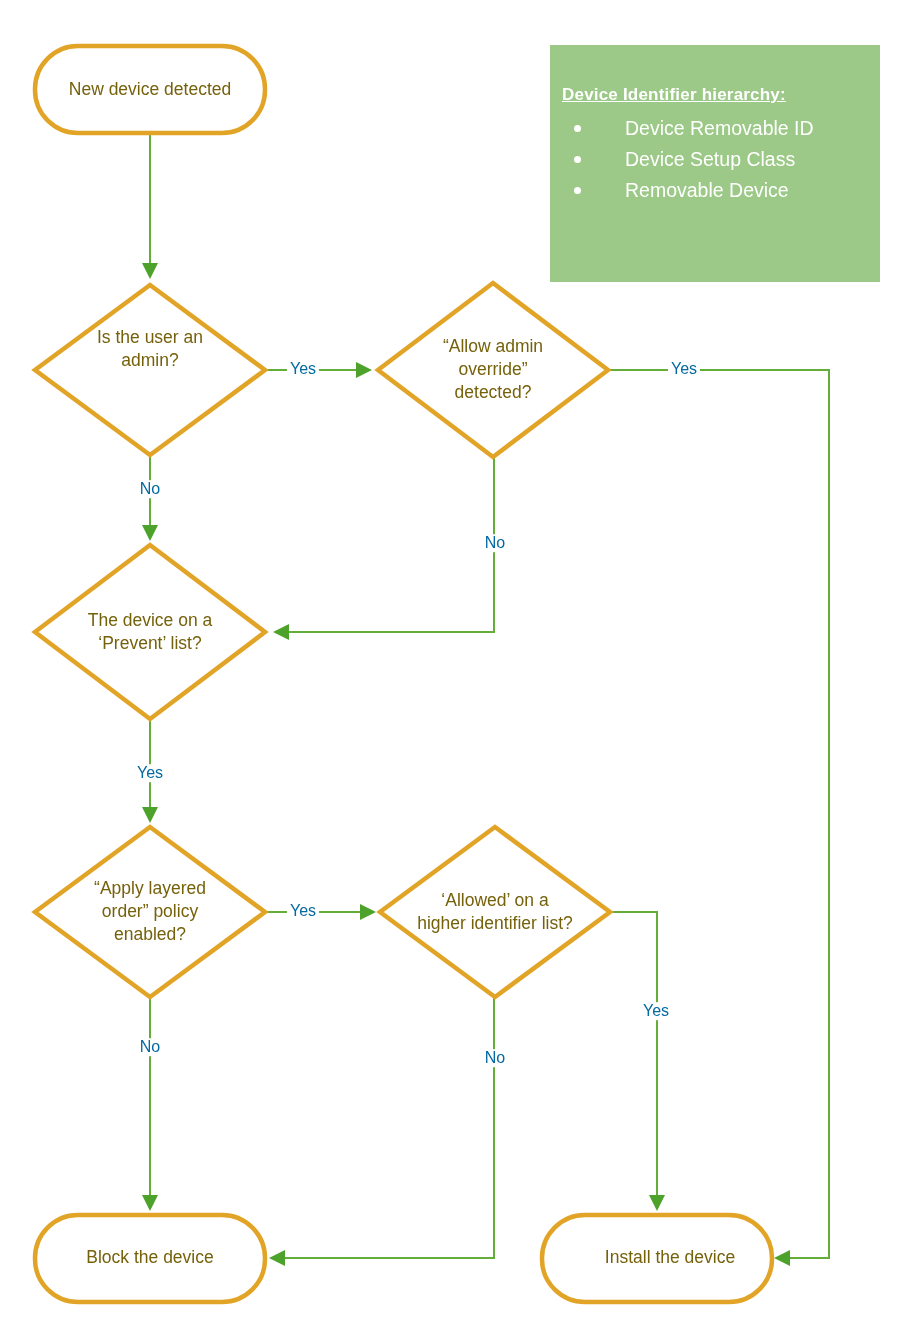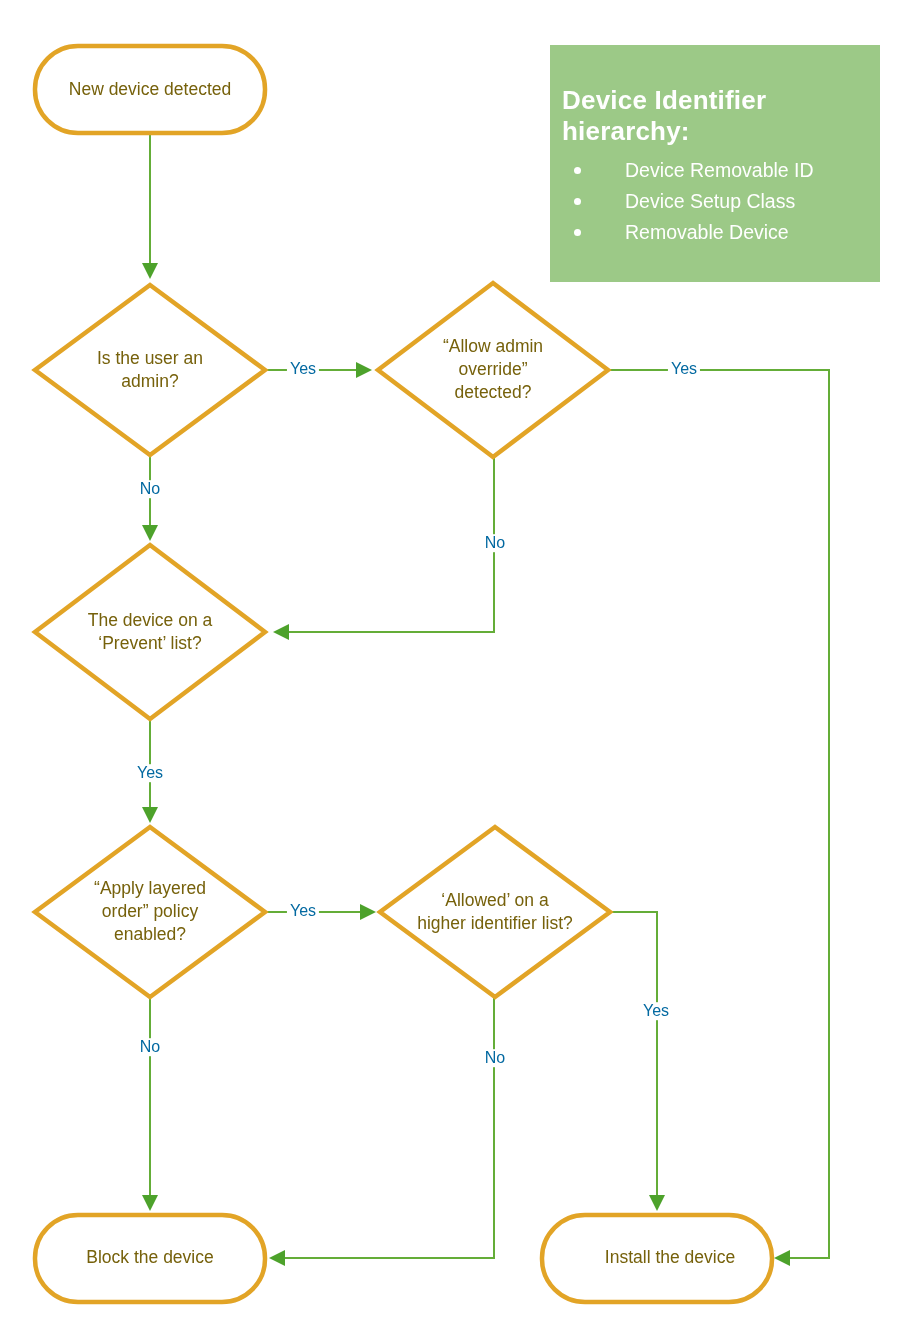--- a/index.html
+++ b/index.html
@@ -32,22 +32,23 @@
   .info-box {
     position:absolute;
     left:550px; top:45px;
     width:330px; height:237px;
     background:#9cc987;
     color:#ffffff;
     box-sizing:border-box;
     padding:40px 12px 0 12px;
   }
   .info-title {
-    font-size:26px;
+    font-size:17px;
     font-weight:bold;
+    text-decoration:underline;
     margin:0 0 8px 0;
     letter-spacing:0.2px;
   }
   .info-item {
     display:flex;
     align-items:center;
     height:31px;
     font-size:19.5px;
   }
   .bullet-dot {
@@ -90,21 +91,21 @@
       <polygon points="150,545 265,632 150,719 35,632"></polygon>
       <polygon points="150,827 265,912 150,997 35,912"></polygon>
       <polygon points="495,827 610,912 495,997 380,912"></polygon>
       <rect x="35" y="1215" width="230" height="87" rx="43" ry="43"></rect>
       <rect x="542" y="1215" width="230" height="87" rx="43" ry="43"></rect>
     </g>
   </svg>
 
   <div class="node-label" style="left:150px; top:90px;  width:210px;">New device detected</div>
 
-  <div class="node-label" style="left:150px; top:370px; width:166px;">Is the user an admin?</div>
+  <div class="node-label" style="left:150px; top:349px; width:166px;">Is the user an admin?</div>
 
   <div class="node-label" style="left:493px; top:370px; width:130px;">“Allow admin override” detected?</div>
 
   <div class="node-label" style="left:150px; top:632px; width:176px;">The device on a ‘Prevent’ list?</div>
 
   <div class="node-label" style="left:150px; top:912px; width:150px;">“Apply layered order” policy enabled?</div>
 
   <div class="node-label" style="left:495px; top:912px; width:160px;">‘Allowed’ on a higher identifier list?</div>
 
   <div class="node-label" style="left:150px; top:1258px; width:200px;">Block the device</div>

